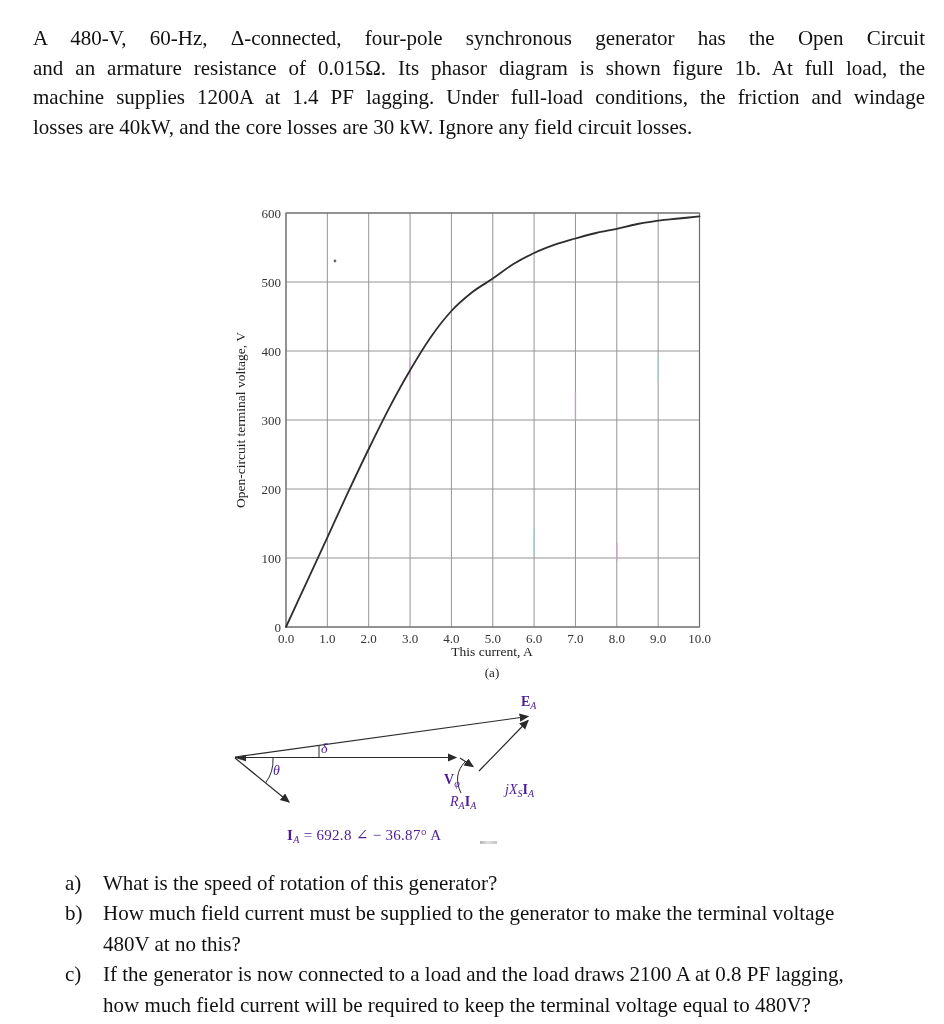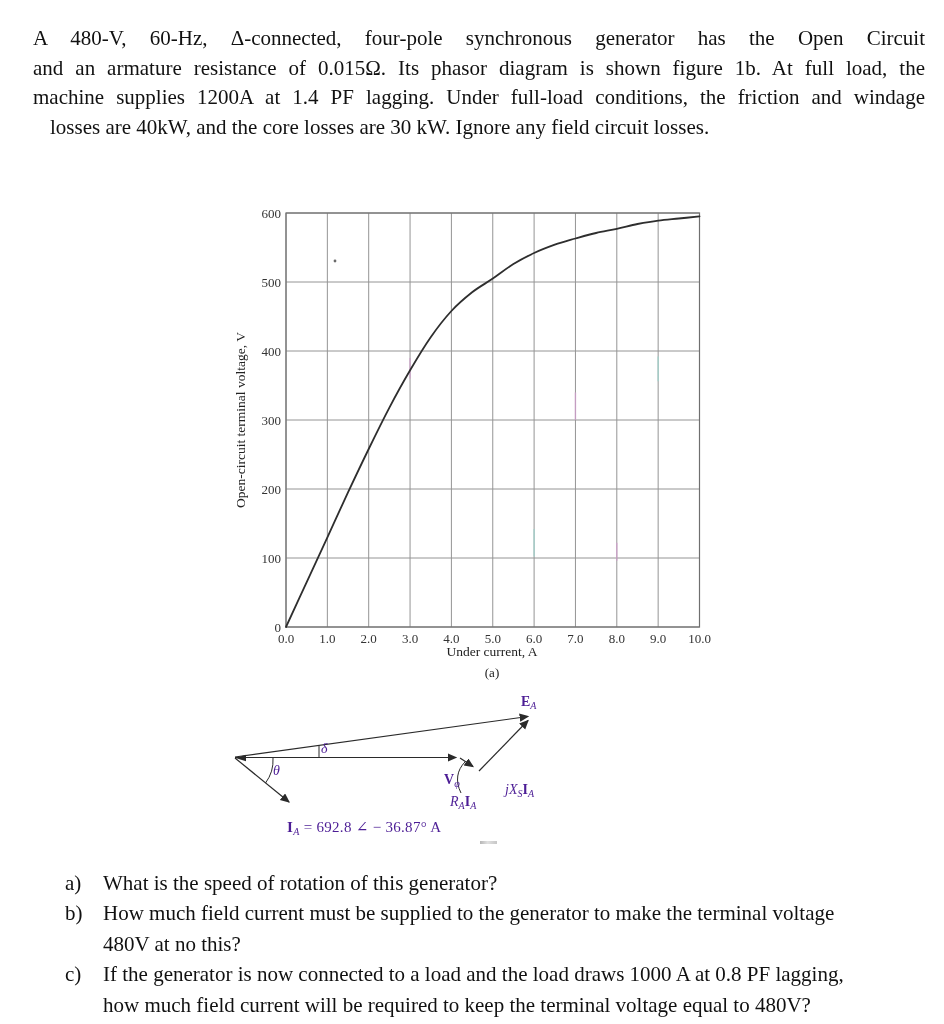--- a/index.html
+++ b/index.html
@@ -2,36 +2,36 @@
 <html><head>
 <meta charset="utf-8">
 <style>
   html,body{margin:0;padding:0;background:#ffffff;}
   .page{position:relative;width:944px;height:1024px;background:#ffffff;
         font-family:"Liberation Serif","DejaVu Serif",serif;color:#111;overflow:hidden;}
 
   
   .intro{position:absolute;left:33px;top:24px;width:892px;font-size:21px;line-height:29.6px;}
   .pline{text-align:justify;text-align-last:justify;white-space:nowrap;font-family:Liberation Serif, serif;}
-  .pline.last{text-align-last:left;margin-left:17px;}
+  .pline.last{text-align-last:left;}
 
   
   #occ-svg{position:absolute;left:210px;top:190px;}
   .ylab{position:absolute;left:241px;top:420px;transform:translate(-50%,-50%) rotate(-90deg);
         font-size:13.5px;color:#222;white-space:nowrap;}
   .xlab{position:absolute;left:492px;top:652px;transform:translate(-50%,-50%);font-size:13.5px;color:#222;}
   .cap-a{position:absolute;left:492px;top:673px;transform:translate(-50%,-50%);font-size:13px;color:#222;}
 
   
   #phasor-svg{position:absolute;left:210px;top:690px;}
   .phl{position:absolute;font-size:14px;color:#4c1d95;white-space:nowrap;}
   .b{font-weight:bold;}
   .i{font-style:italic;}
   .ps{font-size:10px;vertical-align:-3px;}
-  .iaeq{font-size:15px;letter-spacing:.3px;}
+  .iaeq{font-size:15px;letter-spacing:.3px;margin-top:8px;}
   .greek{font-style:italic;font-size:14px;}
   .smudge{position:absolute;left:480px;top:841px;width:17px;height:3px;opacity:.5;
           background:linear-gradient(90deg,#6d6d6d,#c2c2c2 45%,#8d8d8d);}
 
   
   .q-block{position:absolute;left:65px;top:868px;font-size:21px;line-height:30.4px;}
   .q-item{display:flex;}
   .q-label{width:38px;flex:none;}
   .q-lines div{white-space:nowrap;}
 </style>
@@ -93,21 +93,21 @@
         <text x="281" y="562.5" text-anchor="end">100</text>
         <text x="281" y="493.5" text-anchor="end">200</text>
         <text x="281" y="424.5" text-anchor="end">300</text>
         <text x="281" y="355.5" text-anchor="end">400</text>
         <text x="281" y="286.5" text-anchor="end">500</text>
         <text x="281" y="217.5" text-anchor="end">600</text>
       </g>
       <path d="M 286.0 627.0 C 289.4 619.5, 299.8 597.1, 306.7 582.1 C 313.6 567.2, 320.5 552.3, 327.4 537.3 C 334.2 522.3, 341.1 507.2, 348.0 492.4 C 354.9 477.7, 361.8 463.1, 368.7 449.0 C 375.6 434.8, 382.5 420.7, 389.4 407.6 C 396.3 394.5, 403.2 382.0, 410.1 370.3 C 416.9 358.6, 423.8 347.1, 430.7 337.2 C 437.6 327.3, 444.5 318.5, 451.4 311.0 C 458.3 303.5, 465.2 297.8, 472.1 292.3 C 479.0 286.9, 485.9 283.3, 492.8 278.6 C 499.6 273.8, 506.5 268.3, 513.4 264.1 C 520.3 259.8, 527.2 256.2, 534.1 253.0 C 541.0 249.8, 547.9 247.2, 554.8 244.7 C 561.7 242.3, 568.6 240.5, 575.5 238.5 C 582.3 236.6, 589.2 234.6, 596.1 233.0 C 603.0 231.4, 609.9 230.4, 616.8 228.9 C 623.7 227.4, 630.6 225.4, 637.5 224.0 C 644.4 222.7, 651.3 221.5, 658.2 220.6 C 665.0 219.7, 671.9 219.2, 678.8 218.5 C 685.7 217.8, 696.1 216.8, 699.5 216.4" fill="none" stroke="#2e2e2e" stroke-width="1.8" stroke-linejoin="round" stroke-linecap="round"></path>
     </svg>
   <div class="ylab">Open-circuit terminal voltage, V</div>
-  <div class="xlab">Under current, A</div>
+  <div class="xlab">This current, A</div>
   <div class="cap-a">(a)</div>
 
   <svg id="phasor-svg" width="420" height="170" viewBox="210 690 420 170">
     <defs>
       <marker id="ah" markerWidth="9" markerHeight="8" refX="7" refY="3.5" orient="auto">
         <path d="M0,0 L8,3.5 L0,7 Z" fill="#2a2a2a"></path>
       </marker>
     </defs>
     <g stroke="#2a2a2a" stroke-width="1.2" fill="none">
       <line x1="235" y1="757" x2="528" y2="716.5" marker-end="url(#ah)"></line>
@@ -152,19 +152,19 @@
     <div class="q-item">
       <div class="q-label">b)</div>
       <div class="q-lines">
         <div>How much field current must be supplied to the generator to make the terminal voltage</div>
         <div>480V at no this?</div>
       </div>
     </div>
     <div class="q-item">
       <div class="q-label">c)</div>
       <div class="q-lines">
-        <div>If the generator is now connected to a load and the load draws 1000 A at 0.8 PF lagging,</div>
+        <div>If the generator is now connected to a load and the load draws 2100 A at 0.8 PF lagging,</div>
         <div>how much field current will be required to keep the terminal voltage equal to 480V?</div>
       </div>
     </div>
   </div>
 
 </div>
 
 </body></html>

